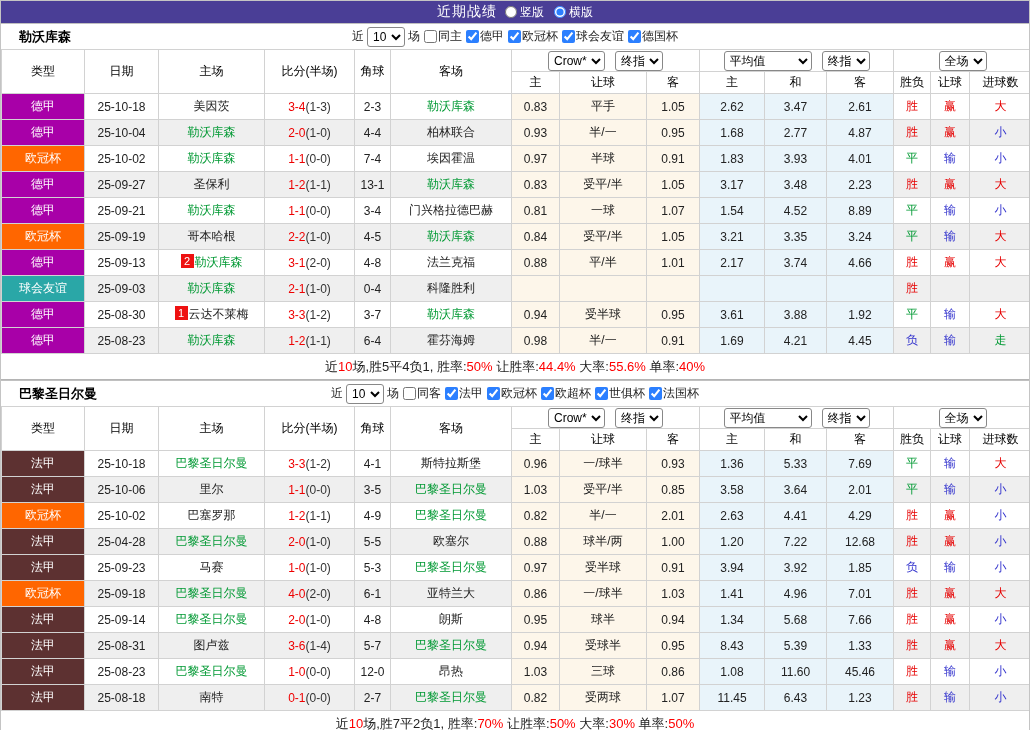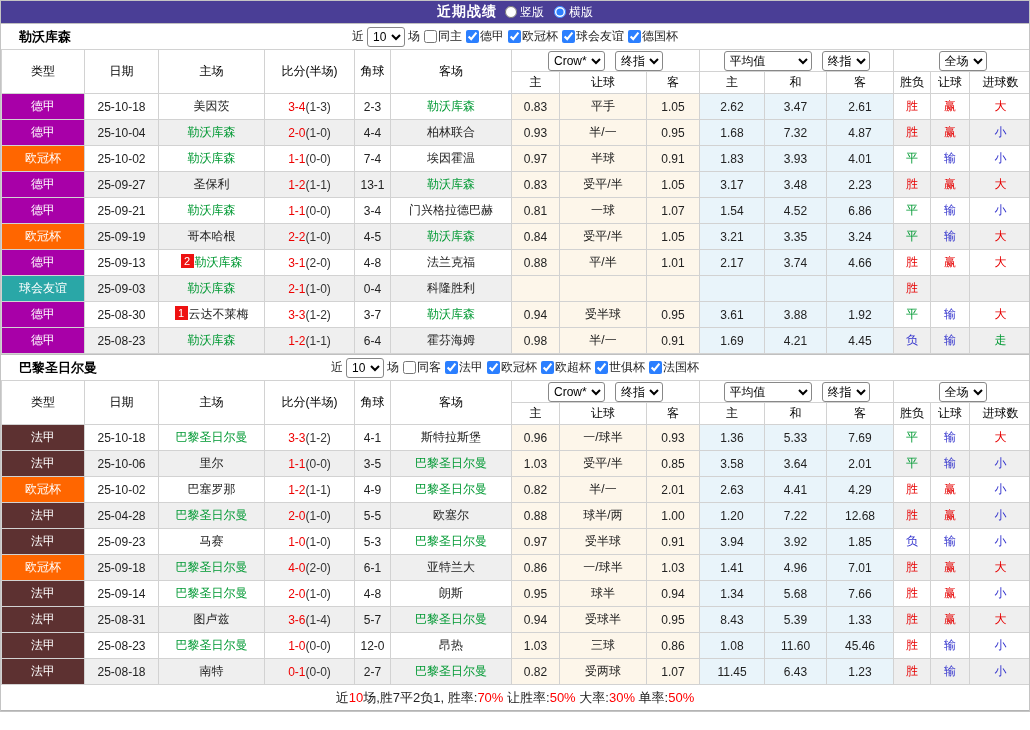--- a/index.html
+++ b/index.html
@@ -13,21 +13,21 @@
   }
   .titlebar {
     height: 22px;
     background: #4a3e96;
     color: #fff;
     display: flex;
     align-items: center;
     justify-content: center;
     gap: 8px;
   }
-  .titlebar .title { font-weight: bold; font-size: 14px; letter-spacing: 1px; }
+  .titlebar .title { font-weight: normal; font-size: 14px; letter-spacing: 1px; }
   .titlebar label { display: inline-flex; align-items: center; gap: 3px; font-size: 12px; cursor: pointer; }
   .titlebar input[type=radio] { width: 12px; height: 12px; }
 
   .filter-row {
     height: 26px;
     position: relative;
     display: flex;
     align-items: center;
     background: #fff;
     border-top: 1px solid #c0c0c0;
@@ -214,21 +214,21 @@
           <td class="type-cell" style="background: rgb(168, 0, 168);">德甲</td>
           <td>25-10-04</td>
           <td><span class="focus-team">勒沃库森</span></td>
           <td><span class="score-main">2-0</span><span class="score-half">(1-0)</span></td>
           <td>4-4</td>
           <td><span>柏林联合</span></td>
           <td class="bg-cream">0.93</td>
           <td class="bg-cream">半/一</td>
           <td class="bg-cream">0.95</td>
           <td class="bg-blue">1.68</td>
-          <td class="bg-blue">7.32</td>
+          <td class="bg-blue">2.77</td>
           <td class="bg-blue">4.87</td>
           <td style="color: rgb(230, 0, 0);">胜</td>
           <td style="color: rgb(230, 0, 0);">赢</td>
           <td style="color: rgb(50, 50, 205);">小</td>
         </tr>
         <tr>
           <td class="type-cell" style="background: rgb(255, 102, 0);">欧冠杯</td>
           <td>25-10-02</td>
           <td><span class="focus-team">勒沃库森</span></td>
           <td><span class="score-main">1-1</span><span class="score-half">(0-0)</span></td>
@@ -266,21 +266,21 @@
           <td>25-09-21</td>
           <td><span class="focus-team">勒沃库森</span></td>
           <td><span class="score-main">1-1</span><span class="score-half">(0-0)</span></td>
           <td>3-4</td>
           <td><span>门兴格拉德巴赫</span></td>
           <td class="bg-cream">0.81</td>
           <td class="bg-cream">一球</td>
           <td class="bg-cream">1.07</td>
           <td class="bg-blue">1.54</td>
           <td class="bg-blue">4.52</td>
-          <td class="bg-blue">6.86</td>
+          <td class="bg-blue">8.89</td>
           <td style="color: rgb(0, 153, 51);">平</td>
           <td style="color: rgb(50, 50, 205);">输</td>
           <td style="color: rgb(50, 50, 205);">小</td>
         </tr>
         <tr>
           <td class="type-cell" style="background: rgb(255, 102, 0);">欧冠杯</td>
           <td>25-09-19</td>
           <td><span>哥本哈根</span></td>
           <td><span class="score-main">2-2</span><span class="score-half">(1-0)</span></td>
           <td>4-5</td>
@@ -358,20 +358,21 @@
           <td class="bg-cream">0.91</td>
           <td class="bg-blue">1.69</td>
           <td class="bg-blue">4.21</td>
           <td class="bg-blue">4.45</td>
           <td style="color: rgb(50, 50, 205);">负</td>
           <td style="color: rgb(50, 50, 205);">输</td>
           <td style="color: rgb(0, 153, 51);">走</td>
         </tr>
       </tbody>
     </table>
+    <div class="summary-row"><span>近</span><span class="red">10</span><span>场,胜5平4负1, 胜率:</span><span class="red">50%</span><span> 让胜率:</span><span class="red">44.4%</span><span> 大率:</span><span class="red">55.6%</span><span> 单率:</span><span class="red">40%</span></div>
     <div class="filter-row">
       <span class="team-name">巴黎圣日尔曼</span>
       <span class="filter-controls">
         <span>近</span>
         <select><option>10</option></select>
         <span>场</span>
         <label>
           <input type="checkbox" style="accent-color: rgb(43, 127, 255);">
           <span>同客</span>
         </label>

